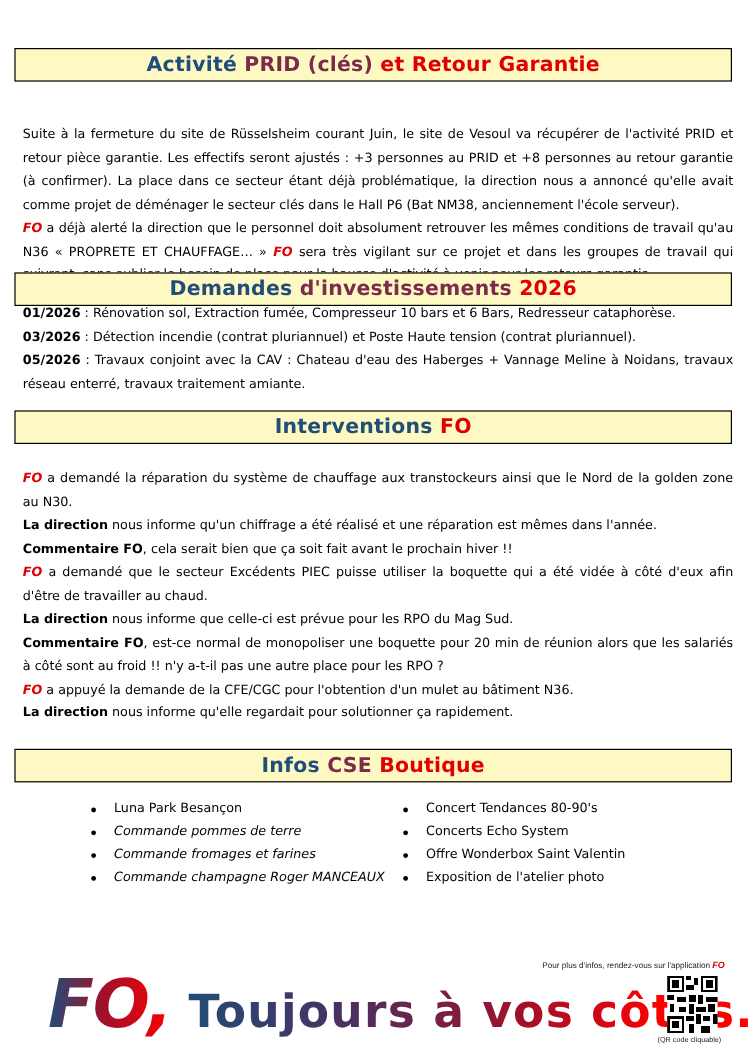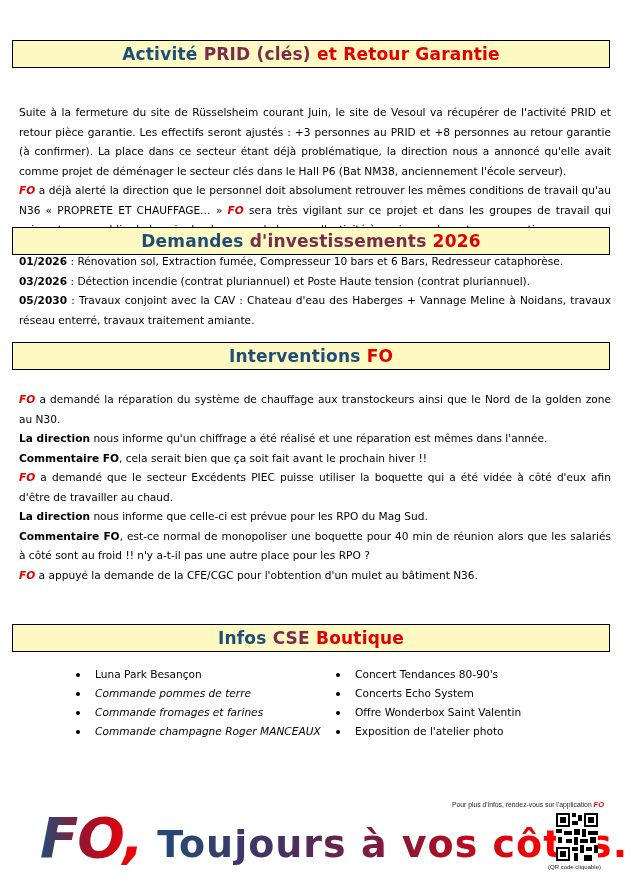--- a/index.html
+++ b/index.html
@@ -70,34 +70,35 @@
   <p>Suite à la fermeture du site de Rüsselsheim courant Juin, le site de Vesoul va récupérer de l'activité PRID et retour pièce garantie. Les effectifs seront ajustés : +3 personnes au PRID et +8 personnes au retour garantie (à confirmer). La place dans ce secteur étant déjà problématique, la direction nous a annoncé qu'elle avait comme projet de déménager le secteur clés dans le Hall P6 (Bat NM38, anciennement l'école serveur).</p>
   <p><span class="fo">FO</span><span> a déjà alerté la direction que le personnel doit absolument retrouver les mêmes conditions de travail qu'au N36 « PROPRETE ET CHAUFFAGE… » </span><span class="fo">FO</span><span> sera très vigilant sur ce projet et dans les groupes de travail qui suivront, sans oublier le besoin de place pour la hausse d'activité à venir pour les retours garantis.</span></p>
 </div>
 
 <div class="section-header" style="top:206px;">
   <span class="t1">Demandes </span><span class="t2">d'investissements </span><span class="t3">2026</span>
 </div>
 <div class="para" style="top:252px; line-height:19.5px;">
   <p><span class="b">01/2026</span><span> : Rénovation sol, Extraction fumée, Compresseur 10 bars et 6 Bars, Redresseur cataphorèse.</span></p>
   <p><span class="b">03/2026</span><span> : Détection incendie (contrat pluriannuel) et Poste Haute tension (contrat pluriannuel).</span></p>
-  <p><span class="b">05/2030</span><span> : Travaux conjoint avec la CAV : Chateau d'eau des Haberges + Vannage Meline à Noidans, travaux réseau enterré, travaux traitement amiante.</span></p>
+  <p><span class="b">05/2026</span><span> : Travaux conjoint avec la CAV : Chateau d'eau des Haberges + Vannage Meline à Noidans, travaux réseau enterré, travaux traitement amiante.</span></p>
 </div>
 
 <div class="section-header" style="top:321px;">
   <span class="t1">Interventions </span><span class="t3">FO</span>
 </div>
 <div class="para" style="top:390px;">
   <p><span class="fo">FO</span><span> a demandé la réparation du système de chauffage aux transtockeurs ainsi que le Nord de la golden zone au N30.</span></p>
   <p><span class="b">La direction</span><span> nous informe qu'un chiffrage a été réalisé et une réparation est mêmes dans l'année.</span></p>
   <p><span class="b">Commentaire FO</span><span>, cela serait bien que ça soit fait avant le prochain hiver !!</span></p>
   <p><span class="fo">FO</span><span> a demandé que le secteur Excédents PIEC puisse utiliser la boquette qui a été vidée à côté d'eux afin d'être de travailler au chaud.</span></p>
   <p><span class="b">La direction</span><span> nous informe que celle-ci est prévue pour les RPO du Mag Sud.</span></p>
-  <p><span class="b">Commentaire FO</span><span>, est-ce normal de monopoliser une boquette pour 40 min de réunion alors que les salariés à côté sont au froid !! n'y a-t-il pas une autre place pour les RPO ?</span></p>
+  <p><span class="b">Commentaire FO</span><span>, est-ce normal de monopoliser une boquette pour 20 min de réunion alors que les salariés à côté sont au froid !! n'y a-t-il pas une autre place pour les RPO ?</span></p>
   <p><span class="fo">FO</span><span> a appuyé la demande de la CFE/CGC pour l'obtention d'un mulet au bâtiment N36.</span></p>
+  <p><span class="b">La direction</span><span> nous informe qu'elle regardait pour solutionner ça rapidement.</span></p>
 </div>
 
 <div class="section-header" style="top:603px;">
   <span class="t1">Infos </span><span class="t2">CSE </span><span class="t3">Boutique</span>
 </div>
 <div class="list-col" style="left:74px;">
   <ul>
     <li>Luna Park Besançon</li>
     <li class="it">Commande pommes de terre</li>
     <li class="it">Commande fromages et farines</li>

